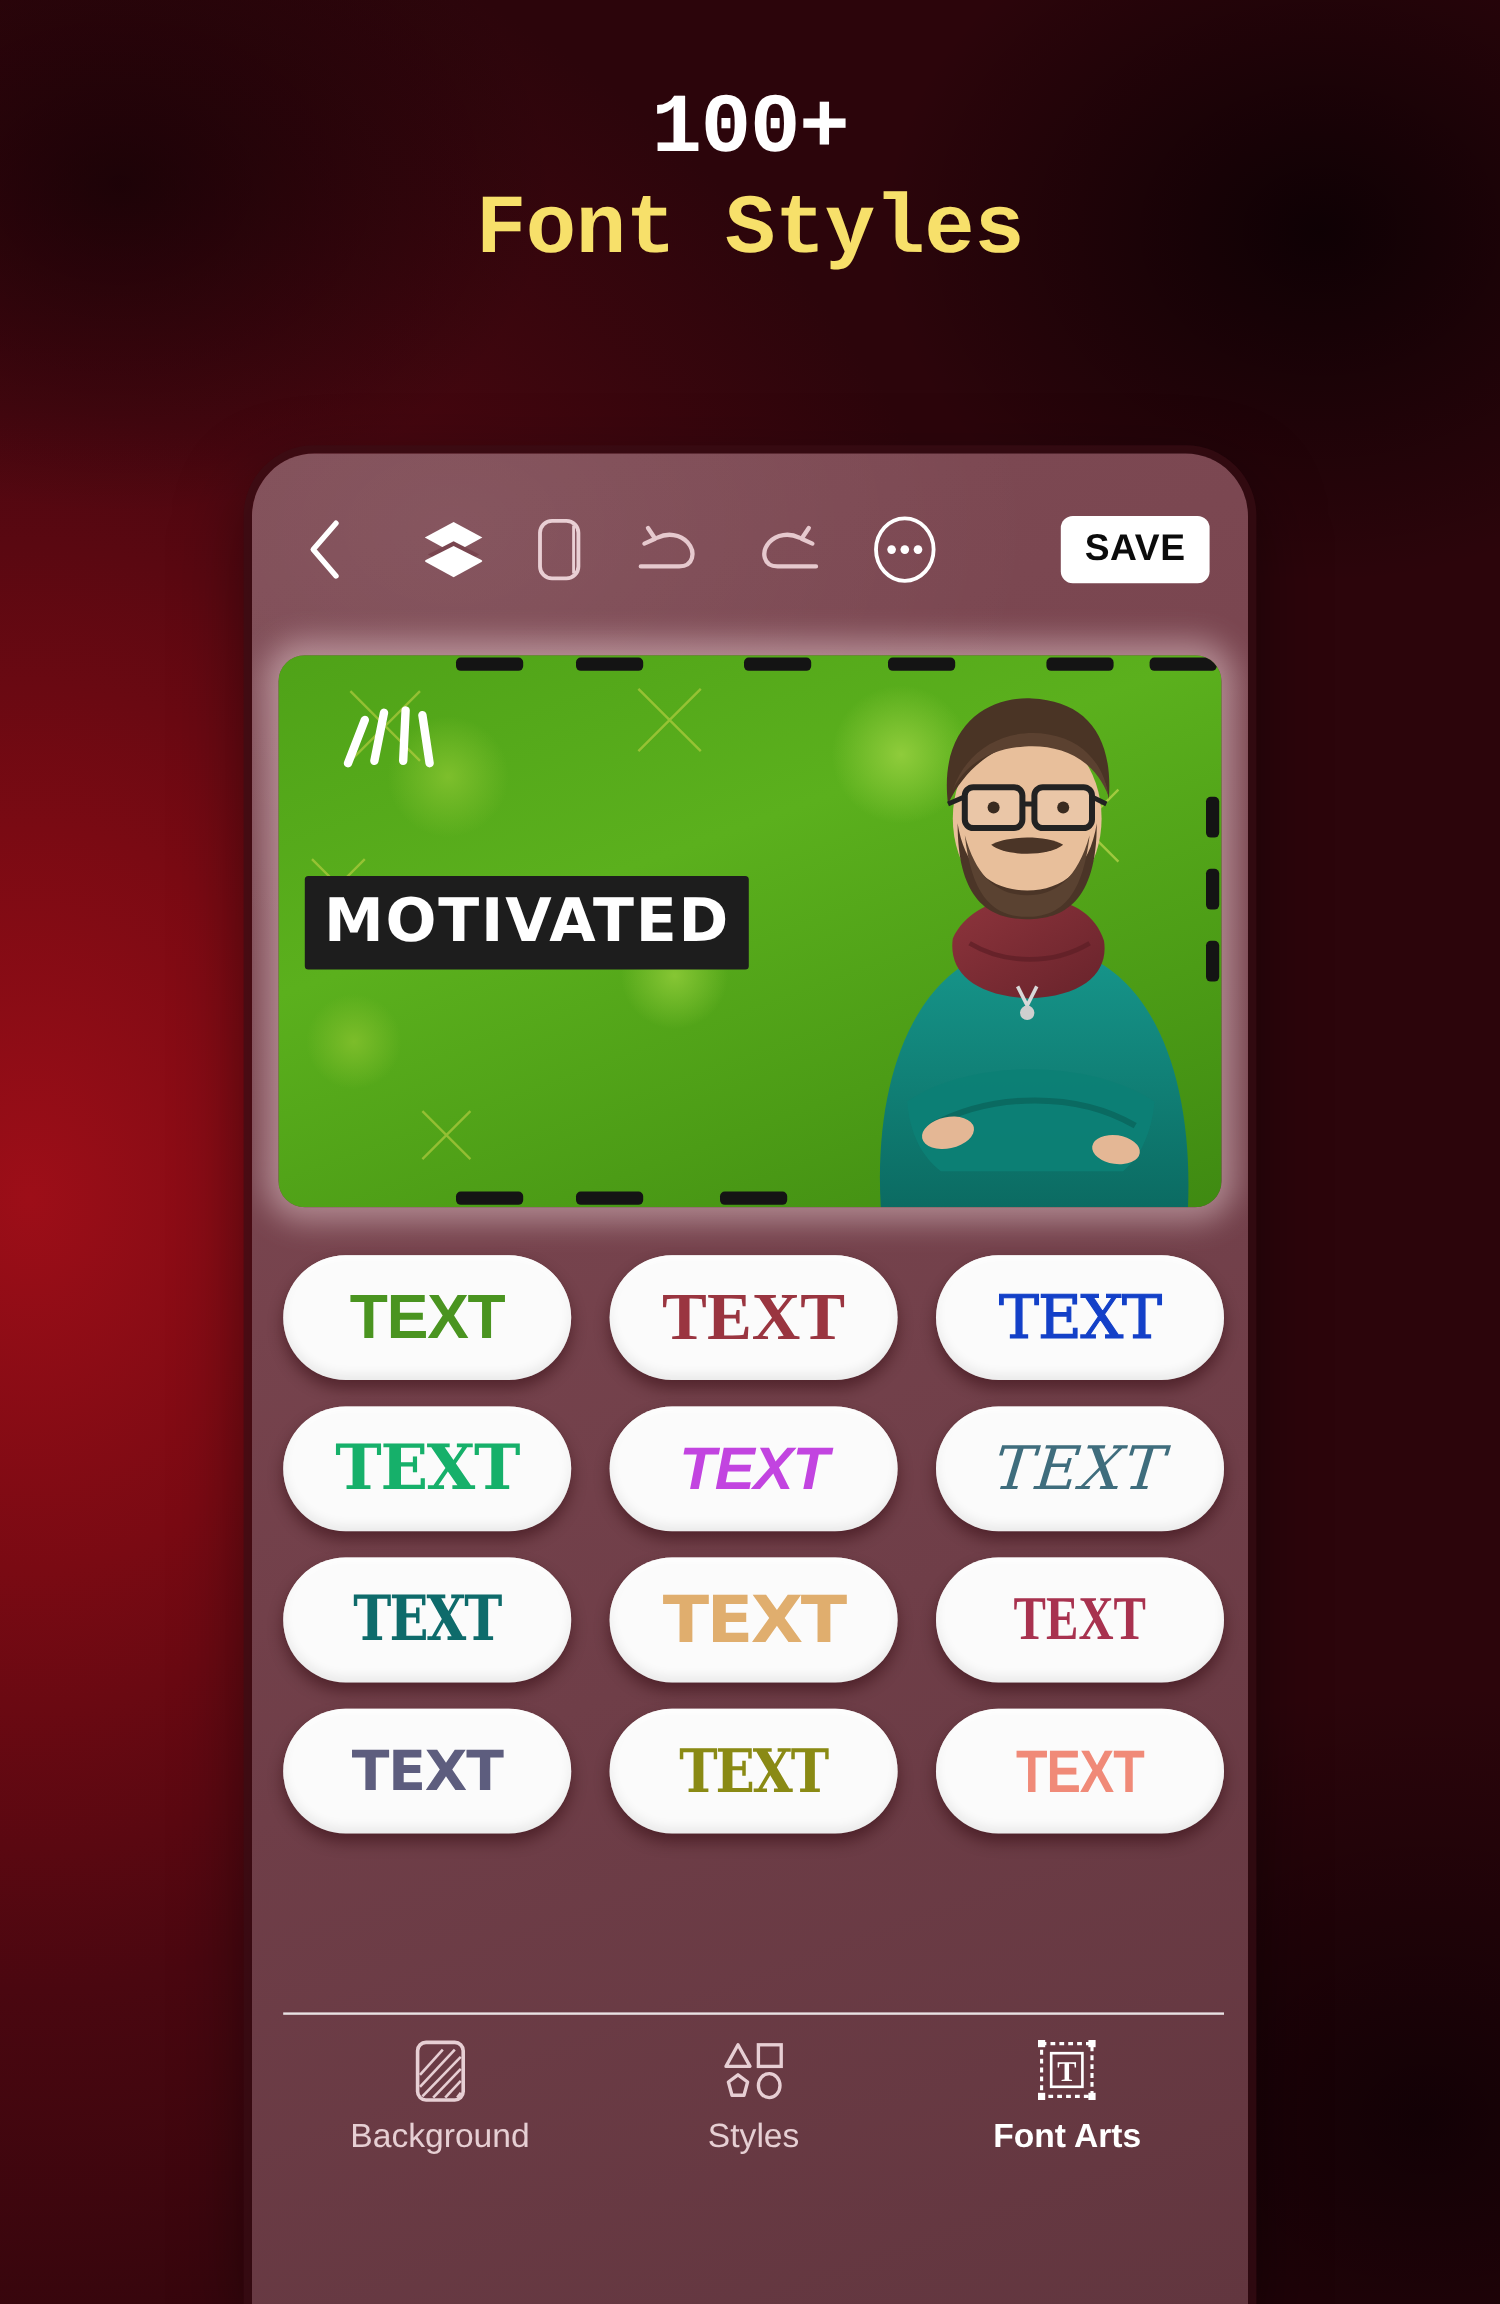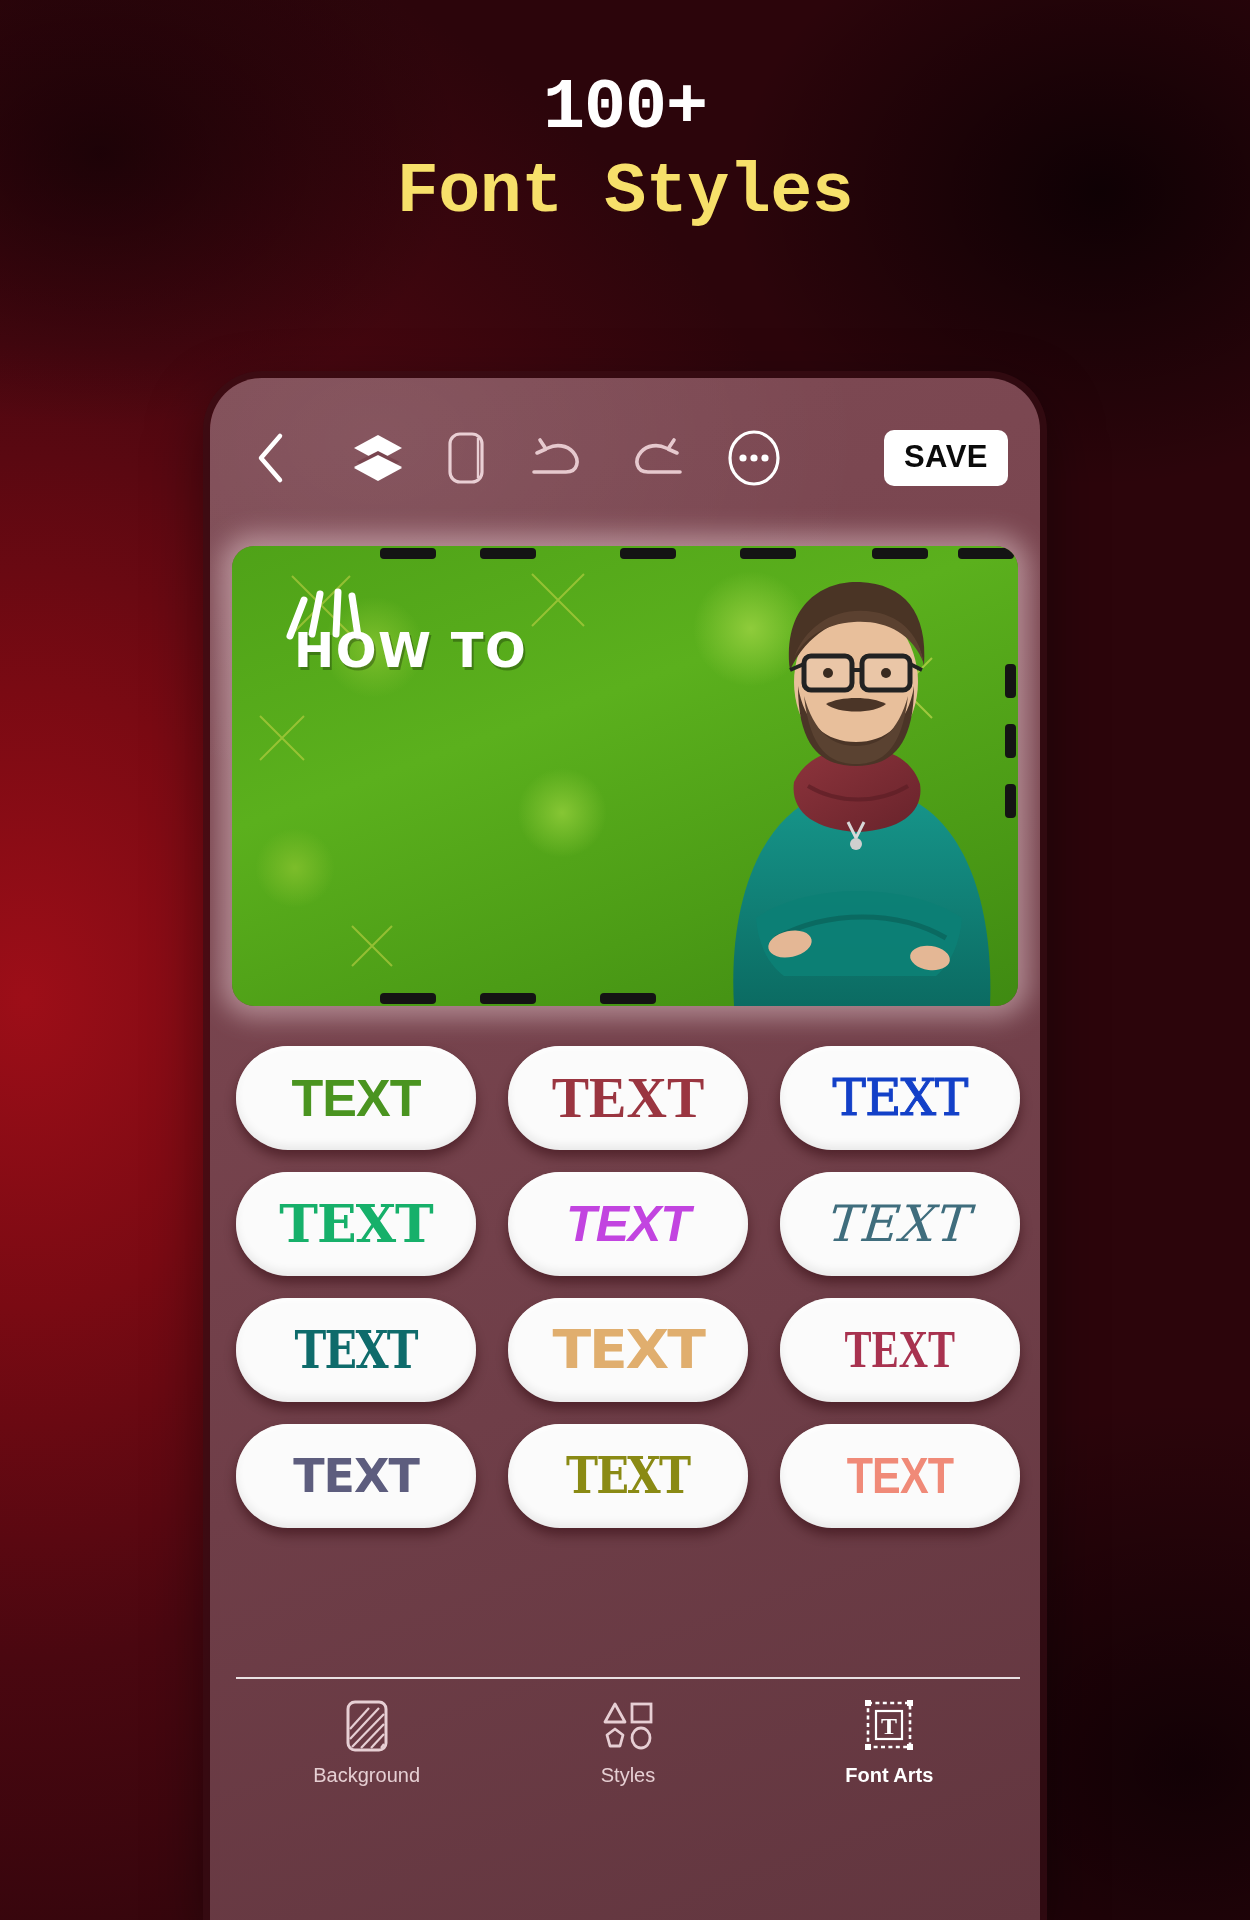--- a/index.html
+++ b/index.html
@@ -138,21 +138,21 @@
   }
   #bottom-nav{
     position:absolute; left:26px; top:1320px; width:784px;
     display:flex; justify-content:space-around; align-items:flex-start;
   }
   .nav-item{
     display:flex; flex-direction:column; align-items:center; gap:10px;
     cursor:pointer; width:150px;
   }
   .nav-item .nav-label{
-    font-size:20px; color:#e6cfd3; letter-spacing:0px;
+    font-size:28px; color:#e6cfd3; letter-spacing:0px;
     font-family:"Liberation Sans", sans-serif;
   }
   .nav-item.active .nav-label{ color:#ffffff; font-weight:bold; }
   .nav-ico{ height:56px; display:flex; align-items:center; justify-content:center; }
 </style>
 </head>
 <body>
 
 <div id="bg-vignette"></div>
 
@@ -287,21 +287,21 @@
           <path d="M106 118 L92 124" stroke-width="4" fill="none"></path>
           <path d="M212 118 L224 124" stroke-width="4" fill="none"></path>
         </g>
         <circle cx="130" cy="127" r="5" fill="#3a2b20"></circle>
         <circle cx="188" cy="127" r="5" fill="#3a2b20"></circle>
 
         <path d="M150 276 L158 292 L166 276" stroke="#d8d8d8" stroke-width="3" fill="none"></path>
         <circle cx="158" cy="298" r="6" fill="#cfcfcf"></circle>
       </svg>
 
-      <div class="cv-line" id="cv-line1">HOW TO</div>
+      <div class="cv-line" id="cv-line3">MOTIVATED</div>
 
       <div class="handle h-top" style="left:148px"></div>
       <div class="handle h-top" style="left:248px"></div>
       <div class="handle h-top" style="left:388px"></div>
       <div class="handle h-top" style="left:508px"></div>
       <div class="handle h-top" style="left:640px"></div>
       <div class="handle h-top" style="left:726px"></div>
       <div class="handle h-right" style="top:118px"></div>
       <div class="handle h-right" style="top:178px"></div>
       <div class="handle h-right" style="top:238px"></div>

